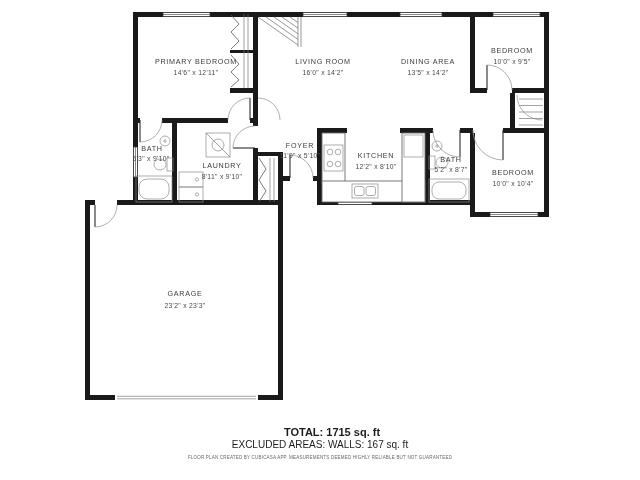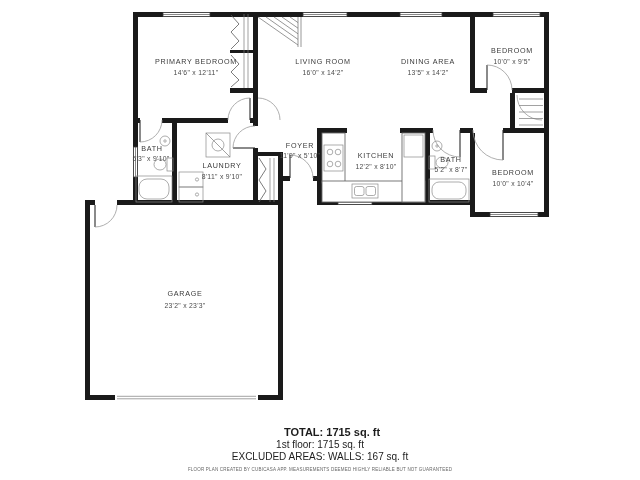--- a/index.html
+++ b/index.html
@@ -274,17 +274,16 @@
     <text class="rname" x="513" y="175">BEDROOM</text>
     <text class="rdim" x="513" y="186">10'0" x 10'4"</text>
 
     <text class="rname" x="185" y="296">GARAGE</text>
     <text class="rdim" x="185" y="308">23'2" x 23'3"</text>
   </g>
 </svg>
 
   <div id="footer">
     <div class="l1">TOTAL: 1715 sq. ft</div>
-    <div class="l2">1st floor: 1715 sq. ft</div>
     <div class="l3">EXCLUDED AREAS: WALLS: 167 sq. ft</div>
     <div class="disc">FLOOR PLAN CREATED BY CUBICASA APP. MEASUREMENTS DEEMED HIGHLY RELIABLE BUT NOT GUARANTEED</div>
   </div>
 </div>
 
 </body></html>

